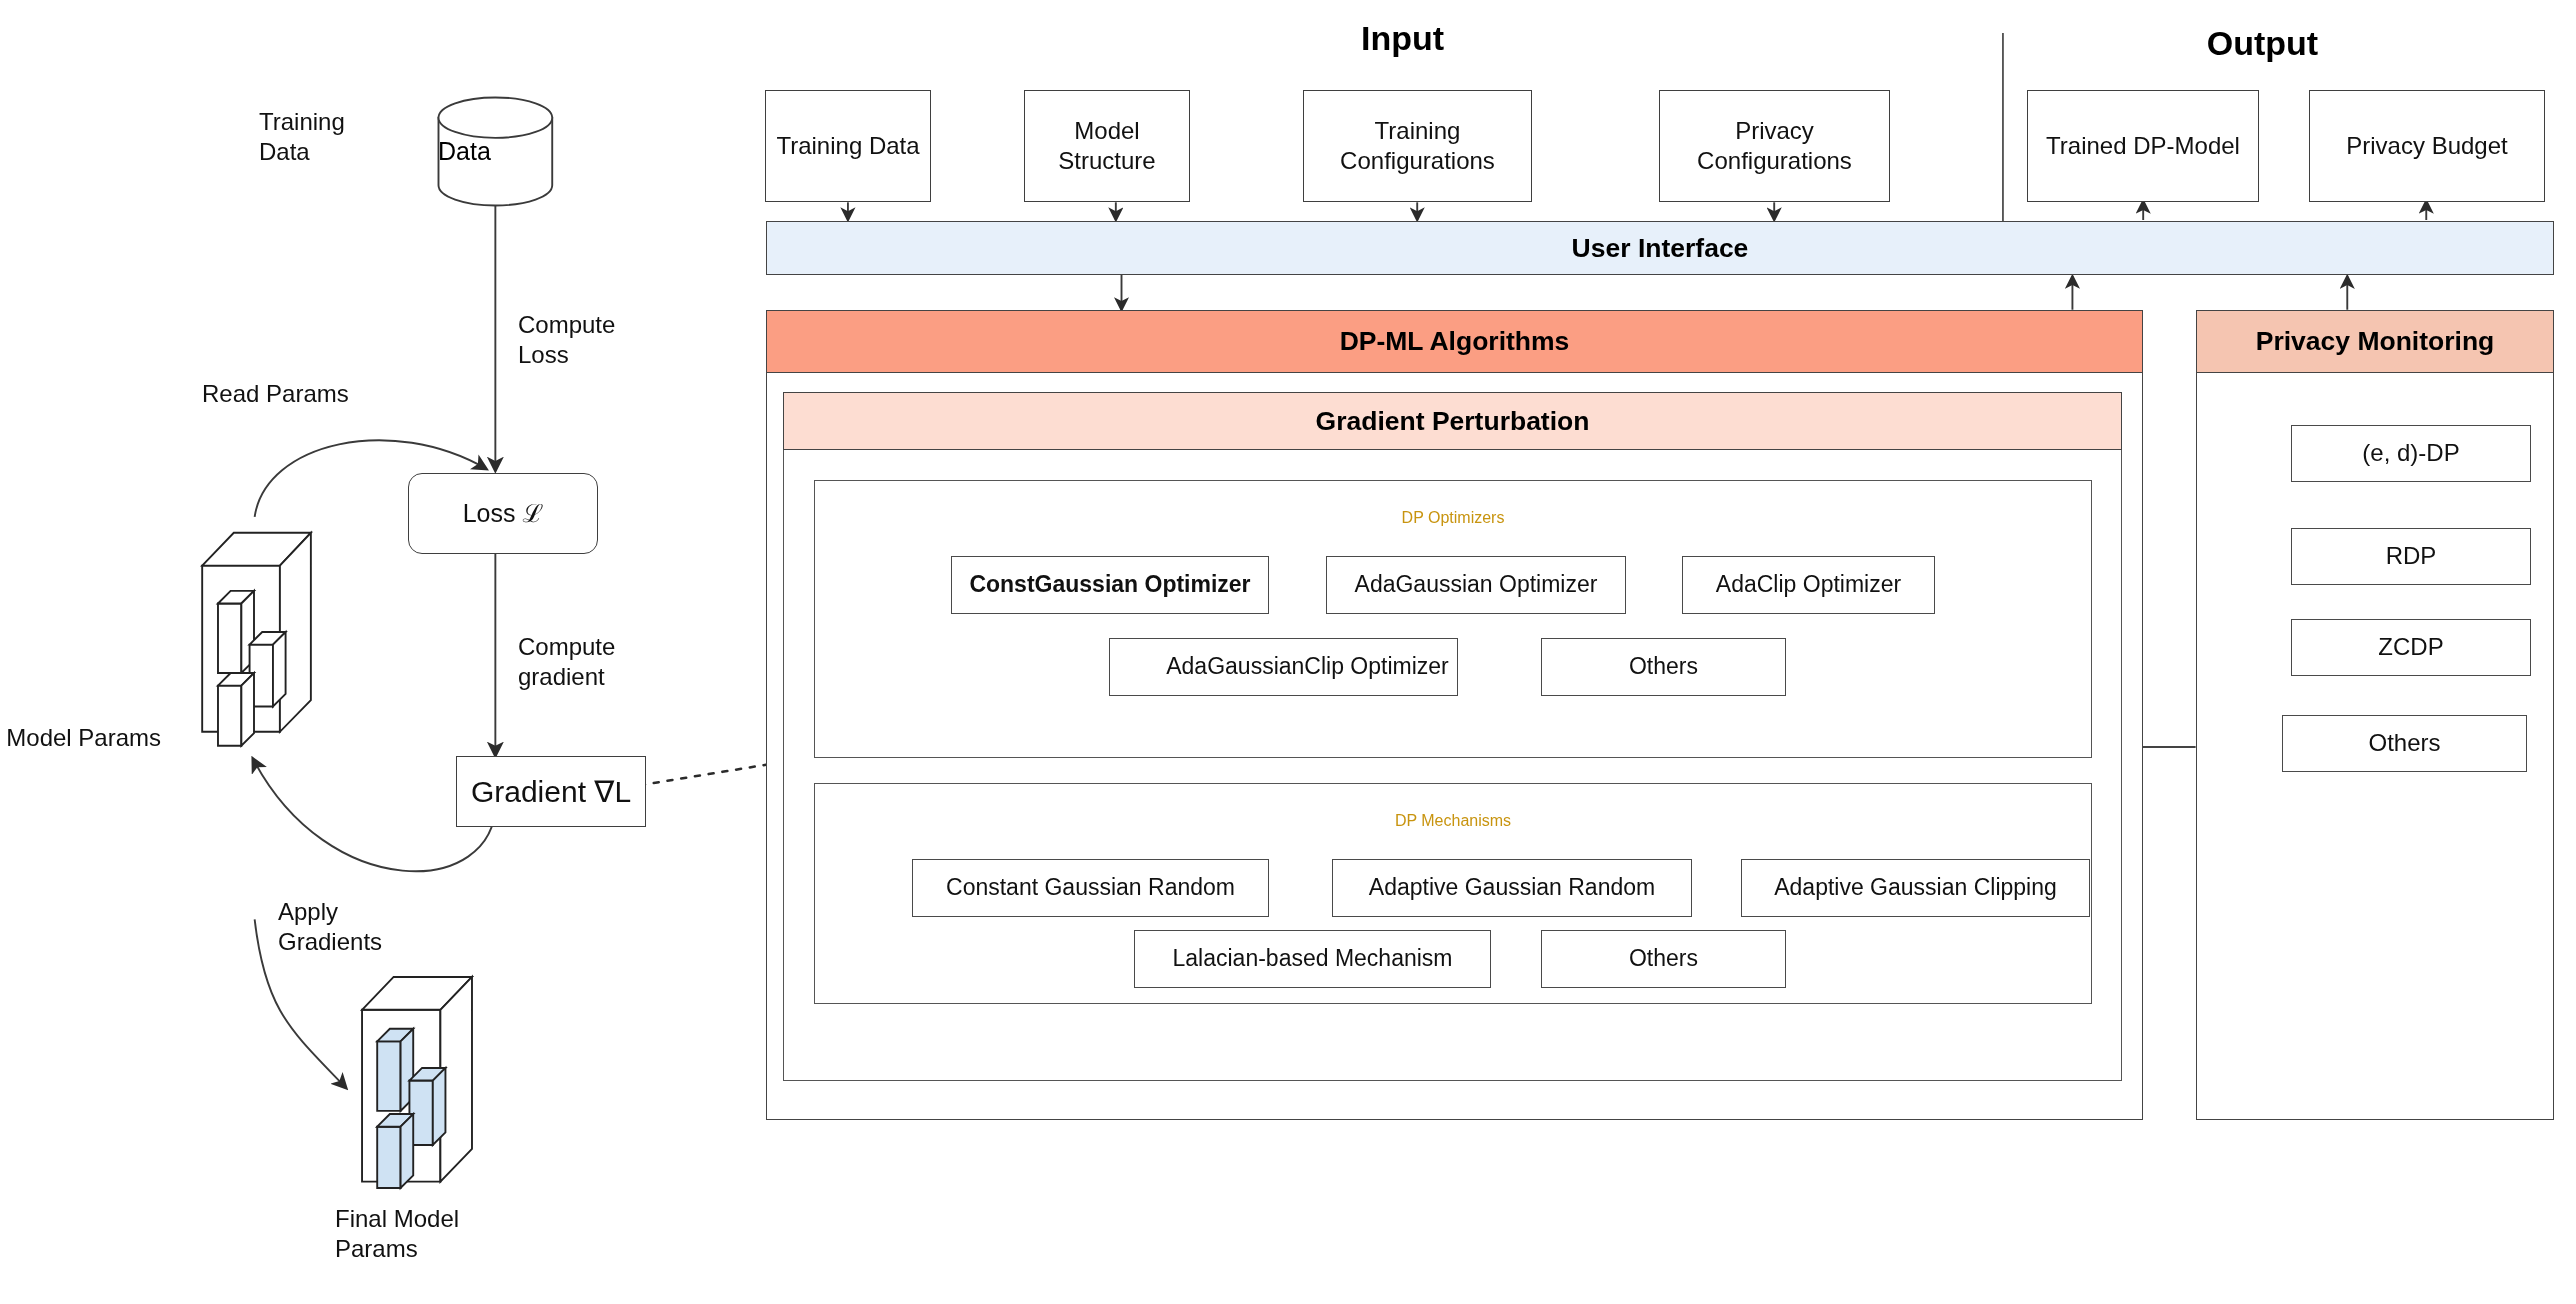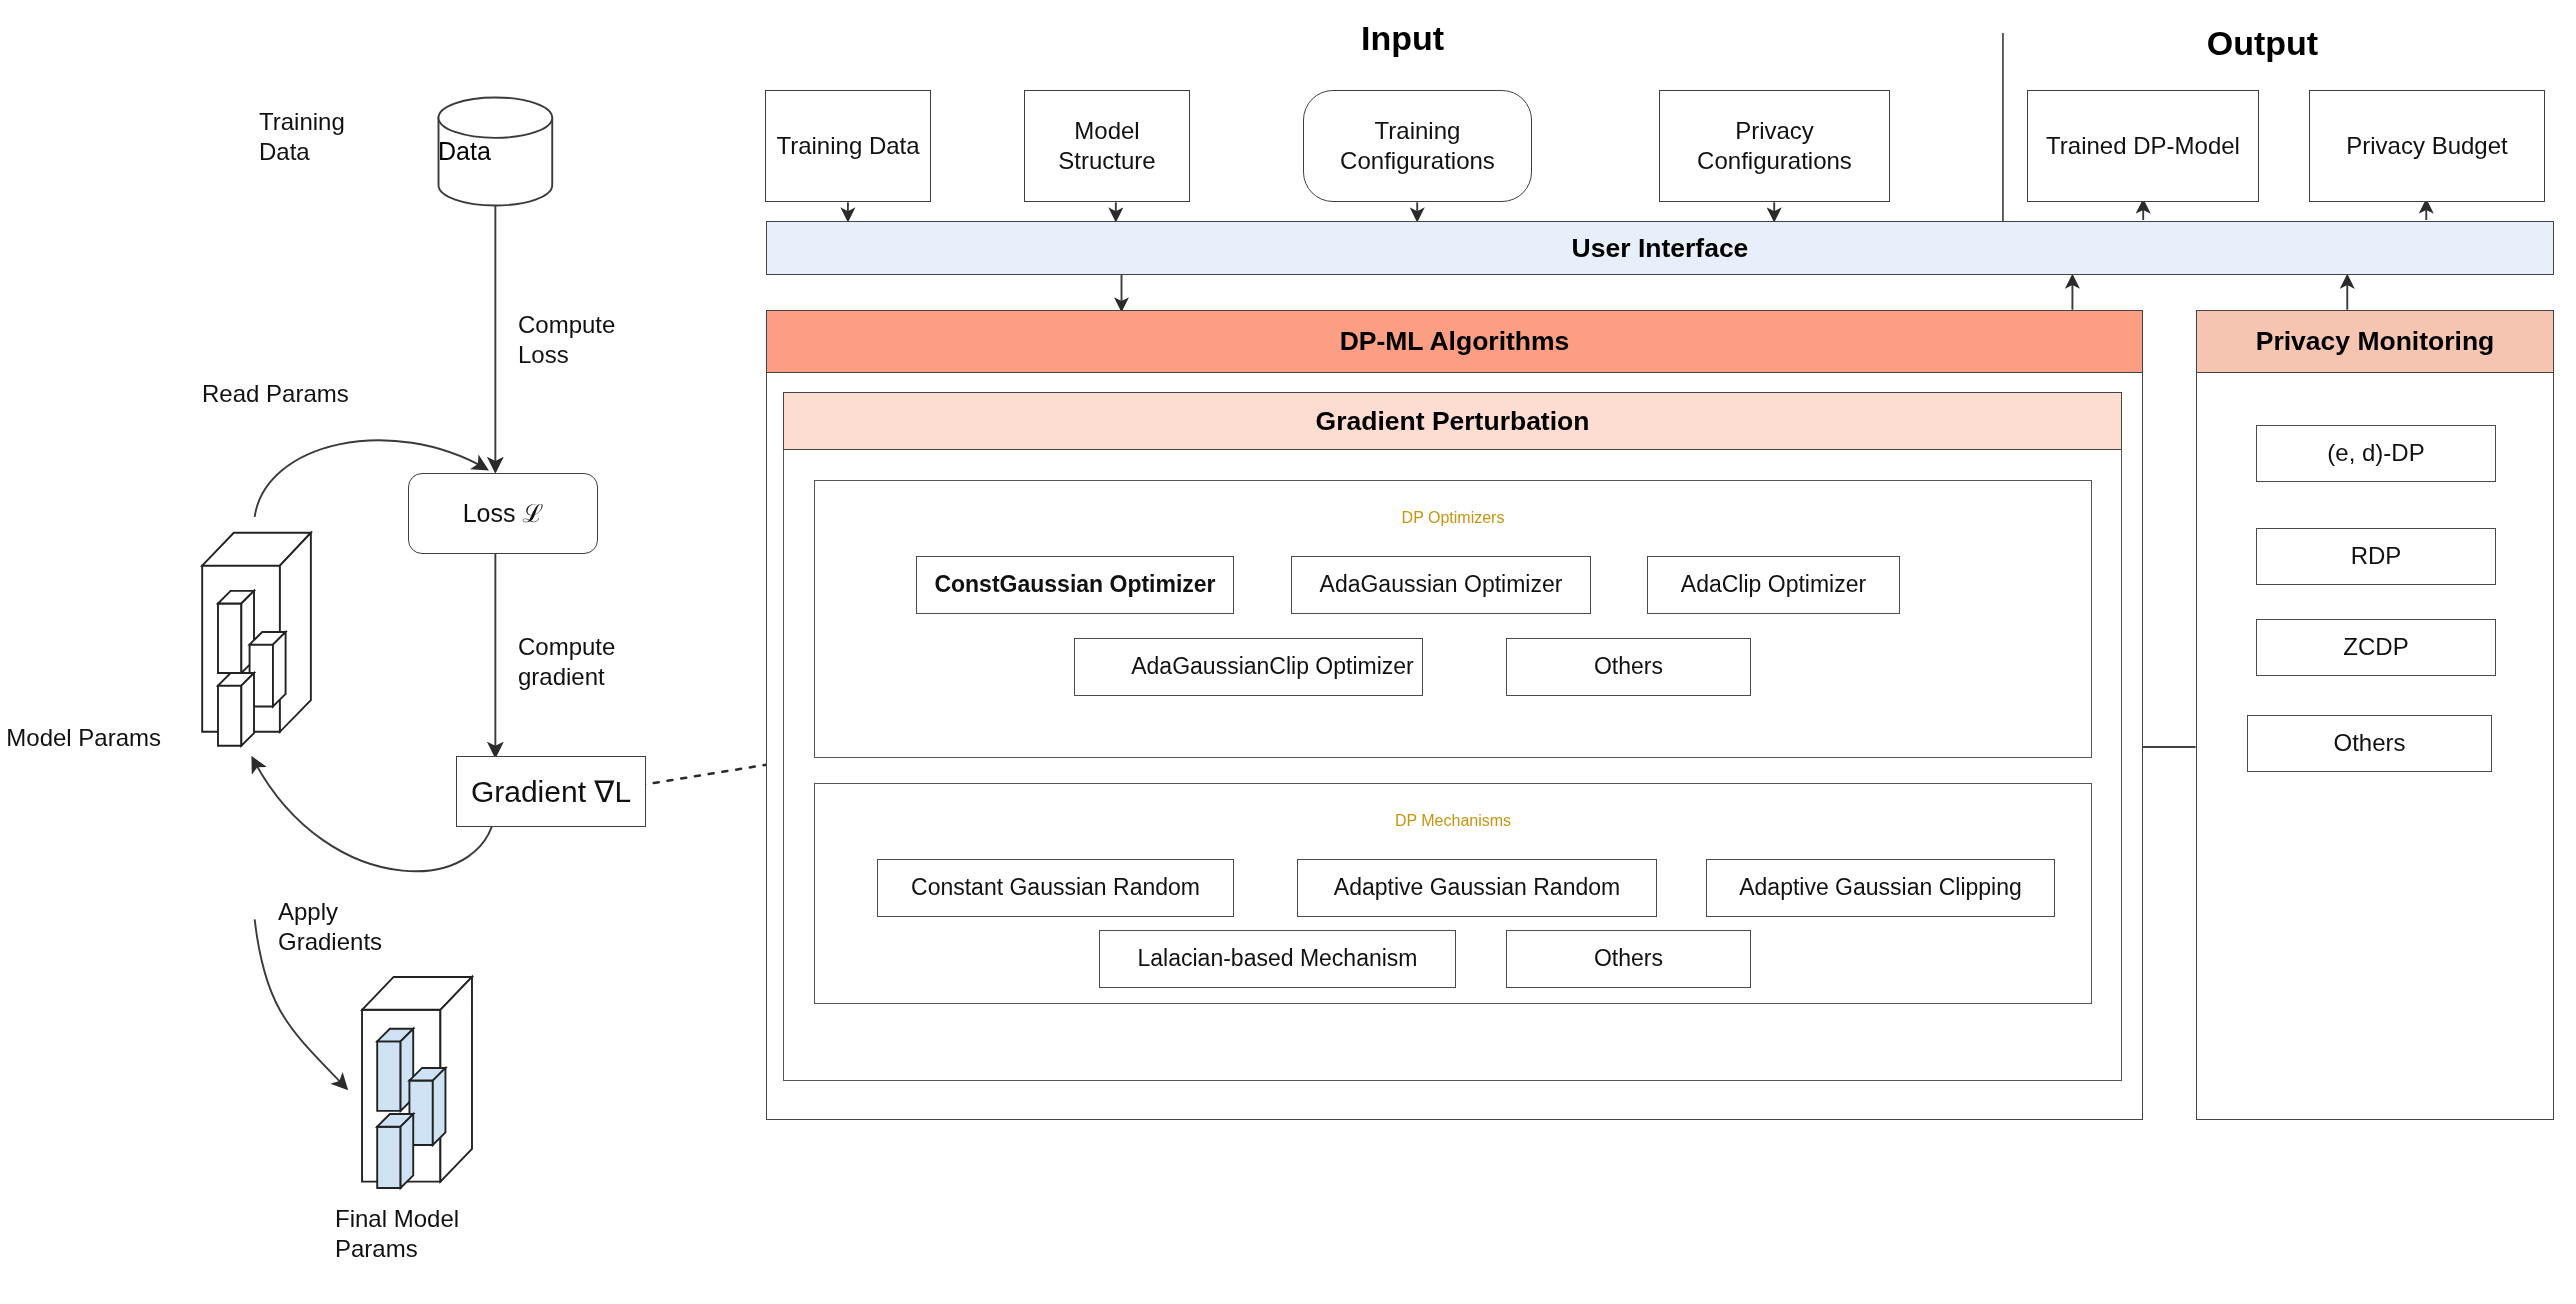--- a/index.html
+++ b/index.html
@@ -36,21 +36,21 @@
 
   
   .panel{position:absolute;box-sizing:border-box;border:1.9px solid #444;background:#fff;}
   .panel-thin{border:1.3px solid #555;}
 
   .group-title{position:absolute;font-size:16px;font-weight:normal;color:#c8940f;
                text-align:center;}
 
   .chip{position:absolute;box-sizing:border-box;border:1.3px solid #4a4a4a;background:#fff;
         display:flex;align-items:center;justify-content:center;text-align:center;
-        font-size:23px;color:#111;line-height:1.2;}
+        font-size:23px;color:#111;line-height:1.2;margin-left:35px;}
 
   .pm-chip{font-size:24px;}
 </style>
 </head>
 <body>
 
 <div id="stage">
 
   <svg id="svg-layer" viewBox="0 0 4077 2065">
     <defs>
@@ -158,21 +158,21 @@
   <div class="lbl side-label" style="left:335px;top:1204px;width:152px;">Final Model
 Params</div>
 
   <div class="section-title" style="left:1276px;top:19px;width:253px;">Input</div>
   <div class="section-title" style="left:2136px;top:24px;width:253px;">Output</div>
 
   <div class="node-box io-box" style="left:765px;top:90px;width:166px;height:112px;">Training
 Data</div>
   <div class="node-box io-box" style="left:1024px;top:90px;width:166px;height:112px;">Model
 Structure</div>
-  <div class="node-box io-box" style="left:1303px;top:90px;width:229px;height:112px;border-radius:30px;">Training
+  <div class="node-box io-box" style="left:1303px;top:90px;width:229px;height:112px;">Training
 Configurations</div>
   <div class="node-box io-box" style="left:1659px;top:90px;width:231px;height:112px;">Privacy
 Configurations</div>
 
   <div class="node-box io-box" style="left:2027px;top:90px;width:232px;height:112px;">Trained
 DP-Model</div>
   <div class="node-box io-box" style="left:2309px;top:90px;width:236px;height:112px;">Privacy Budget</div>
 
   <div class="bar bar-ui" style="left:766px;top:221px;width:1788px;height:54px;">User Interface</div>
 

